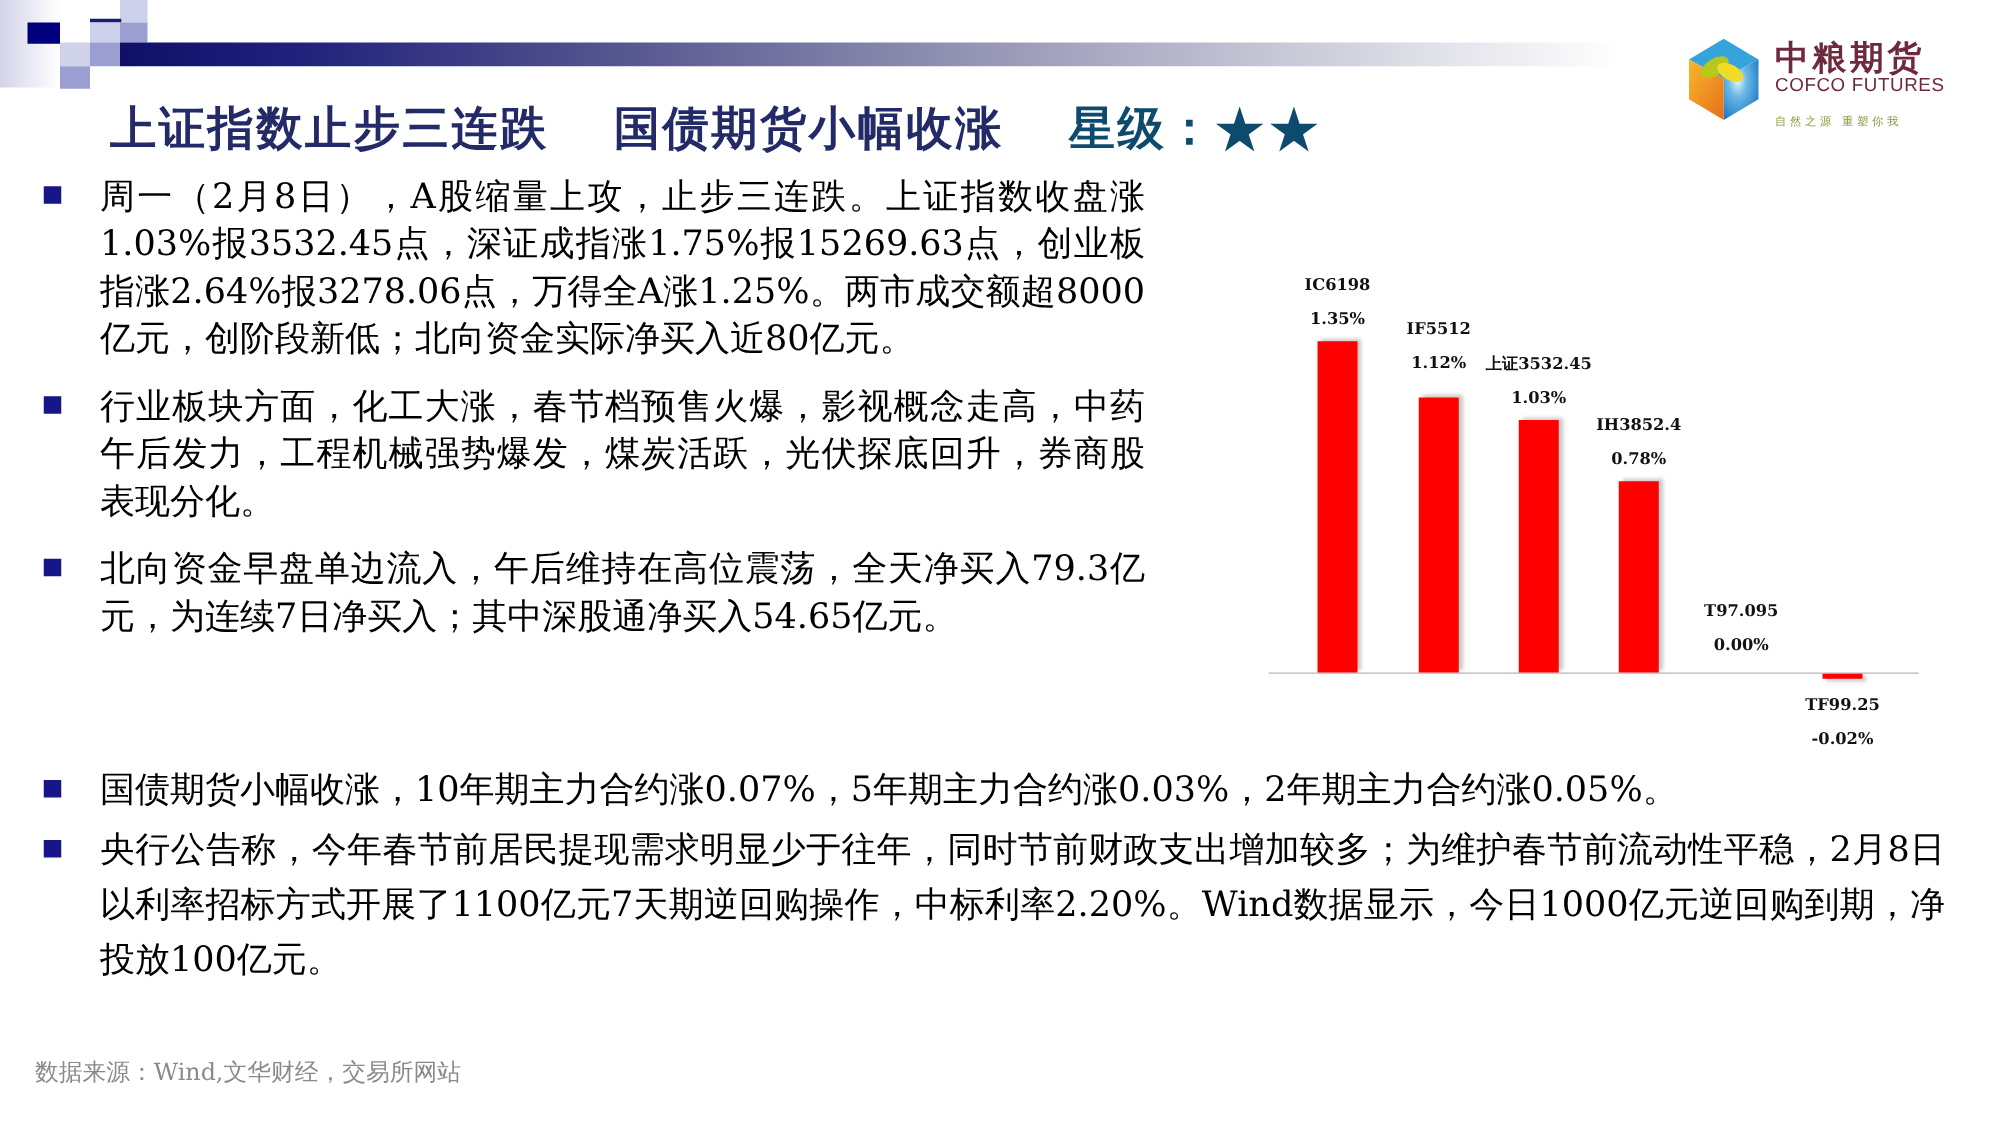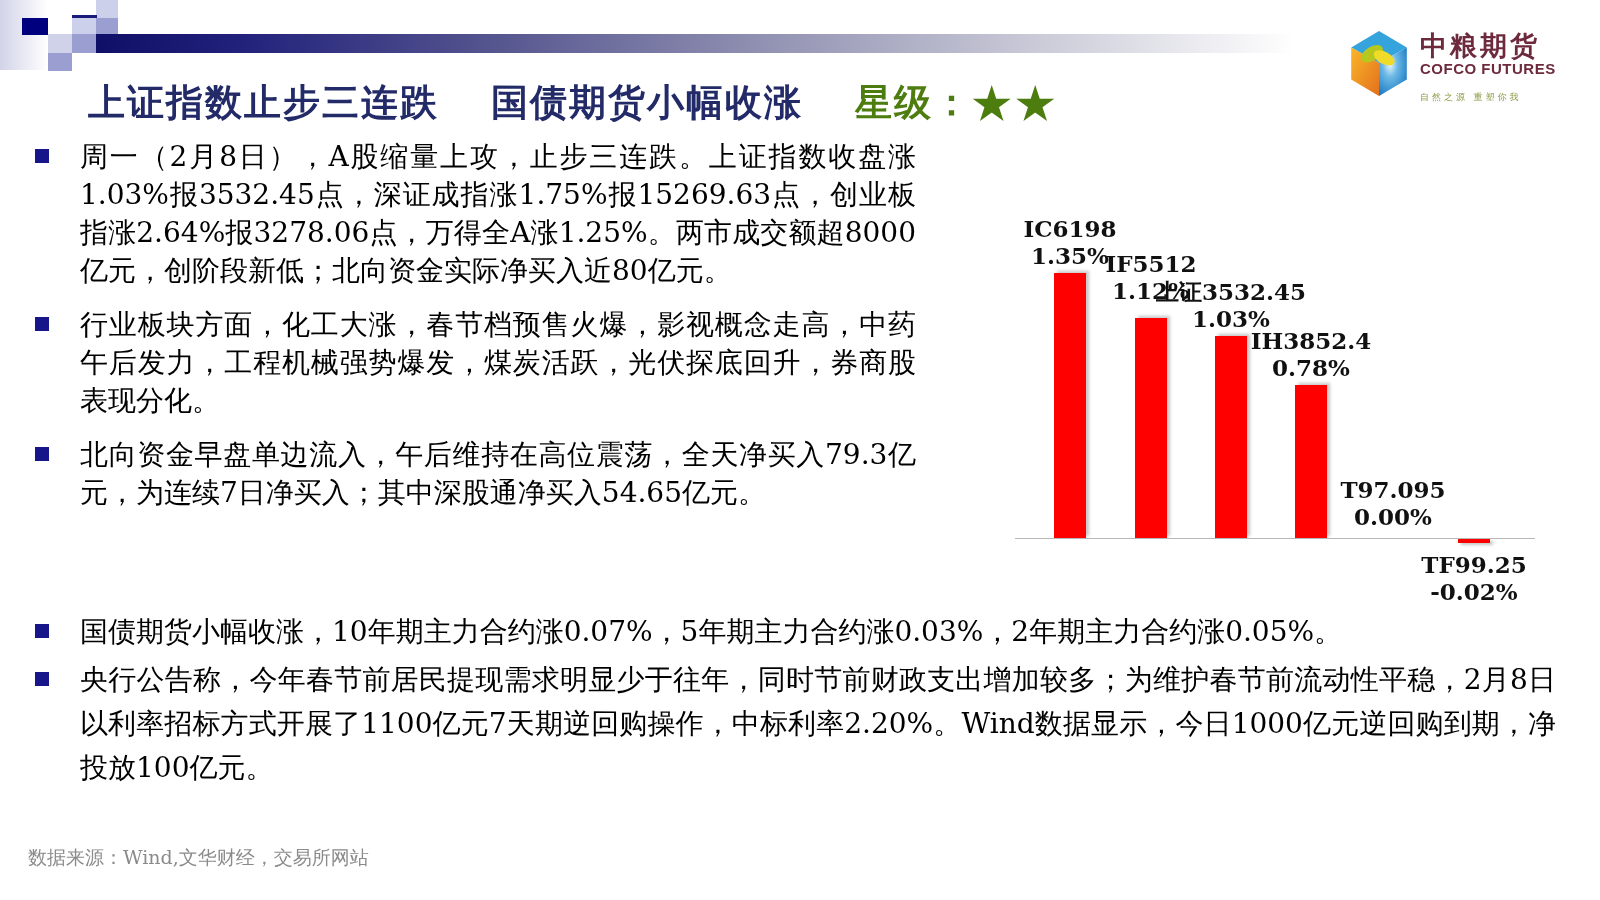--- a/index.html
+++ b/index.html
@@ -20,30 +20,30 @@
   #deco-purple-c{left:48px;top:53px;width:24px;height:18px;background:#9a9ed0;}
   #deco-gradient-bar{
     left:96px;top:34px;width:1236px;height:19px;
     background:linear-gradient(to right,#0f0f68 0%,#22227c 12%,#55558f 32%,#9494b4 55%,#cacad8 76%,#ffffff 97%);
   }
   
   #logo{position:absolute;left:1346px;top:24px;width:230px;height:76px;display:flex;align-items:flex-start;}
   #logo-cube{width:66px;height:70px;margin-right:8px;margin-top:4px;}
   #logo-textblock{padding-top:8px;}
   #logo-name-cn{font-size:27px;font-weight:bold;color:#6e2a3d;letter-spacing:3px;line-height:28px;white-space:nowrap;}
-  #logo-name-en{font-size:15px;font-weight:bold;color:#6e2a3d;letter-spacing:0.5px;line-height:17px;white-space:nowrap;}
+  #logo-name-en{font-size:15px;font-weight:normal;color:#6e2a3d;letter-spacing:0.5px;line-height:17px;white-space:nowrap;}
   #logo-slogan{font-size:9px;color:#8a9a40;letter-spacing:3px;line-height:12px;margin-top:14px;white-space:nowrap;}
   
   #page-title{
     position:absolute;left:88px;top:80px;white-space:nowrap;
     font-size:37px;font-weight:bold;letter-spacing:2px;line-height:46px;
   }
   .title-navy{color:#232a68;}
   #title-gap1,#title-gap2{display:inline-block;width:52px;}
-  .title-red{color:#4d7c0f;}
+  .title-red{color:#0c4a6e;}
   #star-rating-stars{font-size:44px;vertical-align:-4px;letter-spacing:4px;}
   
   .bullet-list{position:absolute;list-style:none;margin:0;padding:0;}
   #bullet-list-left{left:28px;top:138px;width:888px;}
   #bullet-list-bottom{left:28px;top:610px;width:1528px;}
   .bullet-item{
     position:relative;padding-left:52px;color:#000000;
     font-family:"DejaVu Serif","Liberation Serif",serif;
     font-size:28px;line-height:38px;text-align:justify;
   }
@@ -53,21 +53,21 @@
   #bullet-list-bottom .bullet-square{top:14px;}
   
   #chart{position:absolute;left:1000px;top:195px;width:580px;height:420px;}
   .chart-axis-line{position:absolute;background:#b8b8b8;height:1px;}
   .chart-bar{position:absolute;}
   .chart-bar.pos{box-shadow:3px -2px 3px rgba(130,130,130,0.45);}
   .chart-bar.neg{box-shadow:3px 2px 3px rgba(130,130,130,0.45);}
   .chart-label{
     position:absolute;width:176px;text-align:center;color:#111111;
     font-family:"DejaVu Serif","Liberation Serif",serif;font-weight:bold;
-    font-size:23px;line-height:27px;white-space:nowrap;
+    font-size:13px;line-height:27px;white-space:nowrap;
   }
   
   #source-note{
     position:absolute;left:28px;top:845px;color:#8a8a8a;
     font-family:"DejaVu Serif","Liberation Serif",serif;font-size:19px;
   }
 </style>
 </head>
 <body>
 

